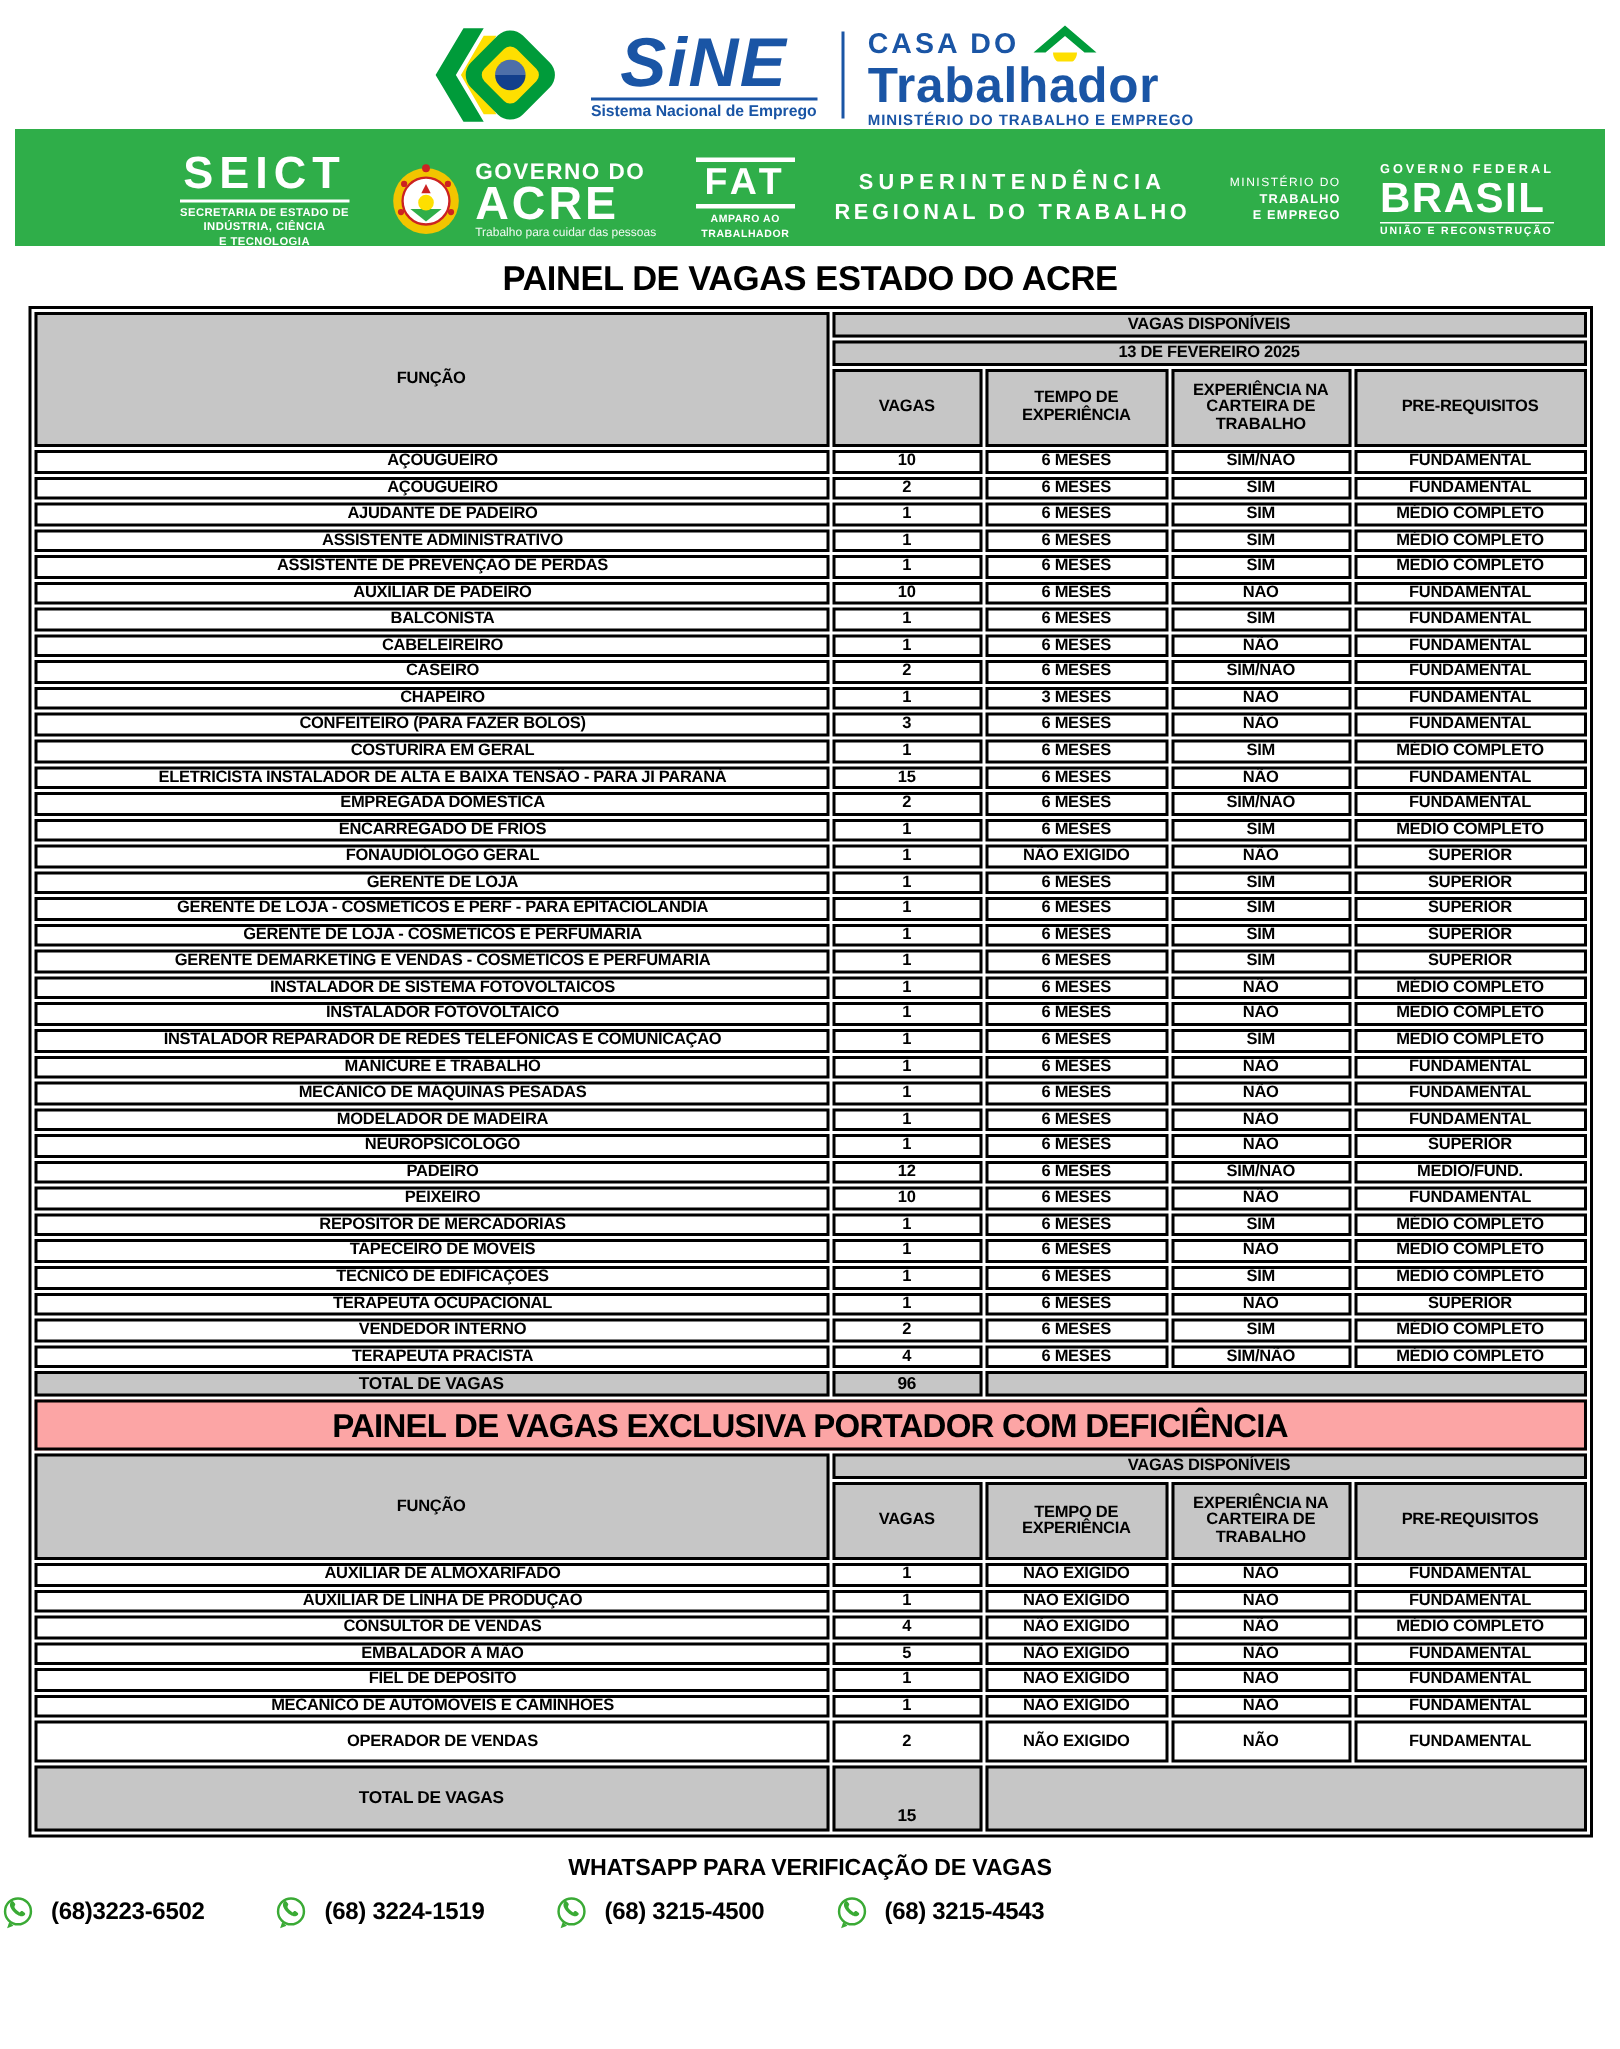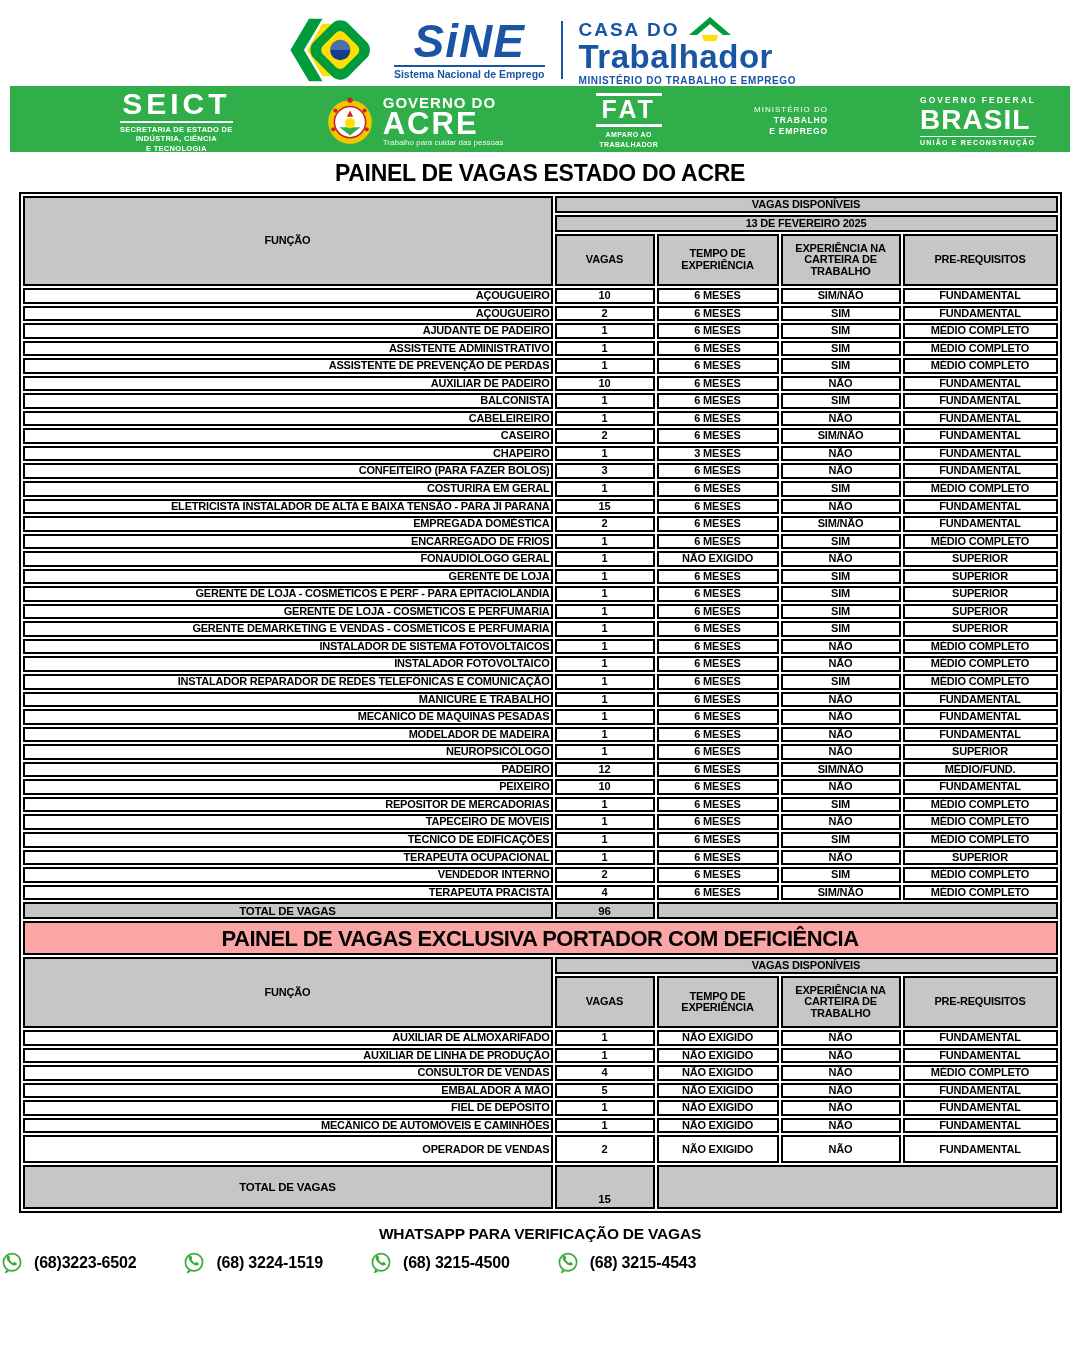--- a/index.html
+++ b/index.html
@@ -16,21 +16,21 @@
   .logo-divider{width:2px;height:58px;background:#1a55a5;margin:0 16px;}
   .casa-logo{line-height:1;}
   .casa-top{display:flex;align-items:flex-end;gap:8px;}
   .casa-line1{font-size:19px;font-weight:bold;color:#1a55a5;letter-spacing:2px;}
   .house{display:inline-block;width:46px;height:26px;margin-bottom:-2px;}
   .casa-word{font-size:33px;font-weight:900;color:#1a55a5;letter-spacing:.5px;margin-top:1px;}
   .casa-sub{font-size:10px;font-weight:bold;color:#1a55a5;letter-spacing:.6px;margin-top:3px;white-space:nowrap;}
 
   
   .banner{margin:0 10px;height:62px;background:#2fae49;display:flex;align-items:center;
-          color:#fff;padding:4px 34px 0 110px;justify-content:space-between;}
+          color:#fff;padding:16px 34px 0 110px;justify-content:space-between;}
   .seict{ text-align:center;}
   .seict-acronym{font-size:30px;font-weight:bold;letter-spacing:4px;line-height:1;border-bottom:2px solid #fff;padding-bottom:2px;}
   .seict-sub{font-size:7.5px;font-weight:bold;line-height:1.25;margin-top:2px;letter-spacing:.3px;}
   .acre{display:flex;align-items:center;gap:8px;}
   .acre-arms{width:50px;height:50px;}
   .acre-text{line-height:1;}
   .acre-line1{font-size:15px;font-weight:bold;letter-spacing:1px;}
   .acre-line2{font-size:31px;font-weight:900;letter-spacing:2px;line-height:.9;}
   .acre-sub{font-size:8px;font-weight:normal;opacity:.92;margin-top:1px;white-space:nowrap;}
   .fat{text-align:center;}
@@ -52,21 +52,21 @@
   .main-title{text-align:center;font-size:23px;font-weight:bold;letter-spacing:-.3px;margin:8px 0 5px;}
 
   
   table.vagas{border-collapse:separate;border-spacing:2px;background:#fff;border:2px solid #000;margin:0 auto;}
   table.vagas td{border:2px solid #000;font-weight:bold;font-size:11px;line-height:1.05;
                  text-align:center;vertical-align:middle;padding:0 1px;letter-spacing:-.2px;}
   .hd-small td{background:#c6c6c6;height:13px;font-size:11.5px;}
   .hd-cols td{background:#c6c6c6;height:48px;font-size:11.5px;}
   td.funcao-hd{background:#c6c6c6;font-size:12px;}
   tbody.data td{height:11px;background:#fff;}
-  tbody.data td.funcao{text-align:right;padding-left:16px;}
+  tbody.data td.funcao{text-align:center;padding-left:16px;}
   tr.total td{background:#c6c6c6;height:13px;font-size:11.5px;}
   tr.tall td{height:24px;}
   tr.total2 td{height:38px;}
   tr.total2 td.tv{vertical-align:bottom;padding-bottom:2px;}
   tr.p2-title td{background:#fca5a5;height:30px;font-size:22px;letter-spacing:-.5px;font-weight:bold;}
 
   
   .footer-title{text-align:center;font-size:15.5px;font-weight:bold;margin-top:12px;letter-spacing:-.2px;}
   .phone-row{display:flex;justify-content:flex-start;align-items:center;gap:46px;margin-top:8px;}
   .phone-item{display:flex;align-items:center;gap:10px;}
@@ -141,20 +141,24 @@
         <div class="acre-sub">Trabalho para cuidar das pessoas</div>
       </div>
     </div>
     <div class="fat">
       <div class="fat-acronym">FAT</div>
       <div class="fat-sub">
         <div>AMPARO AO</div>
         <div>TRABALHADOR</div>
       </div>
     </div>
+    <div class="srt">
+      <div class="srt-line1">SUPERINTENDÊNCIA</div>
+      <div class="srt-line2">REGIONAL DO TRABALHO</div>
+    </div>
     <div class="mte">
       <div class="mte-line1">MINISTÉRIO DO</div>
       <div class="mte-line2">TRABALHO</div>
       <div class="mte-line3">E EMPREGO</div>
     </div>
     <div class="brasil">
       <div class="brasil-line1">GOVERNO FEDERAL</div>
       <div class="brasil-word">BRASIL</div>
       <div class="brasil-line3">UNIÃO E RECONSTRUÇÃO</div>
     </div>

